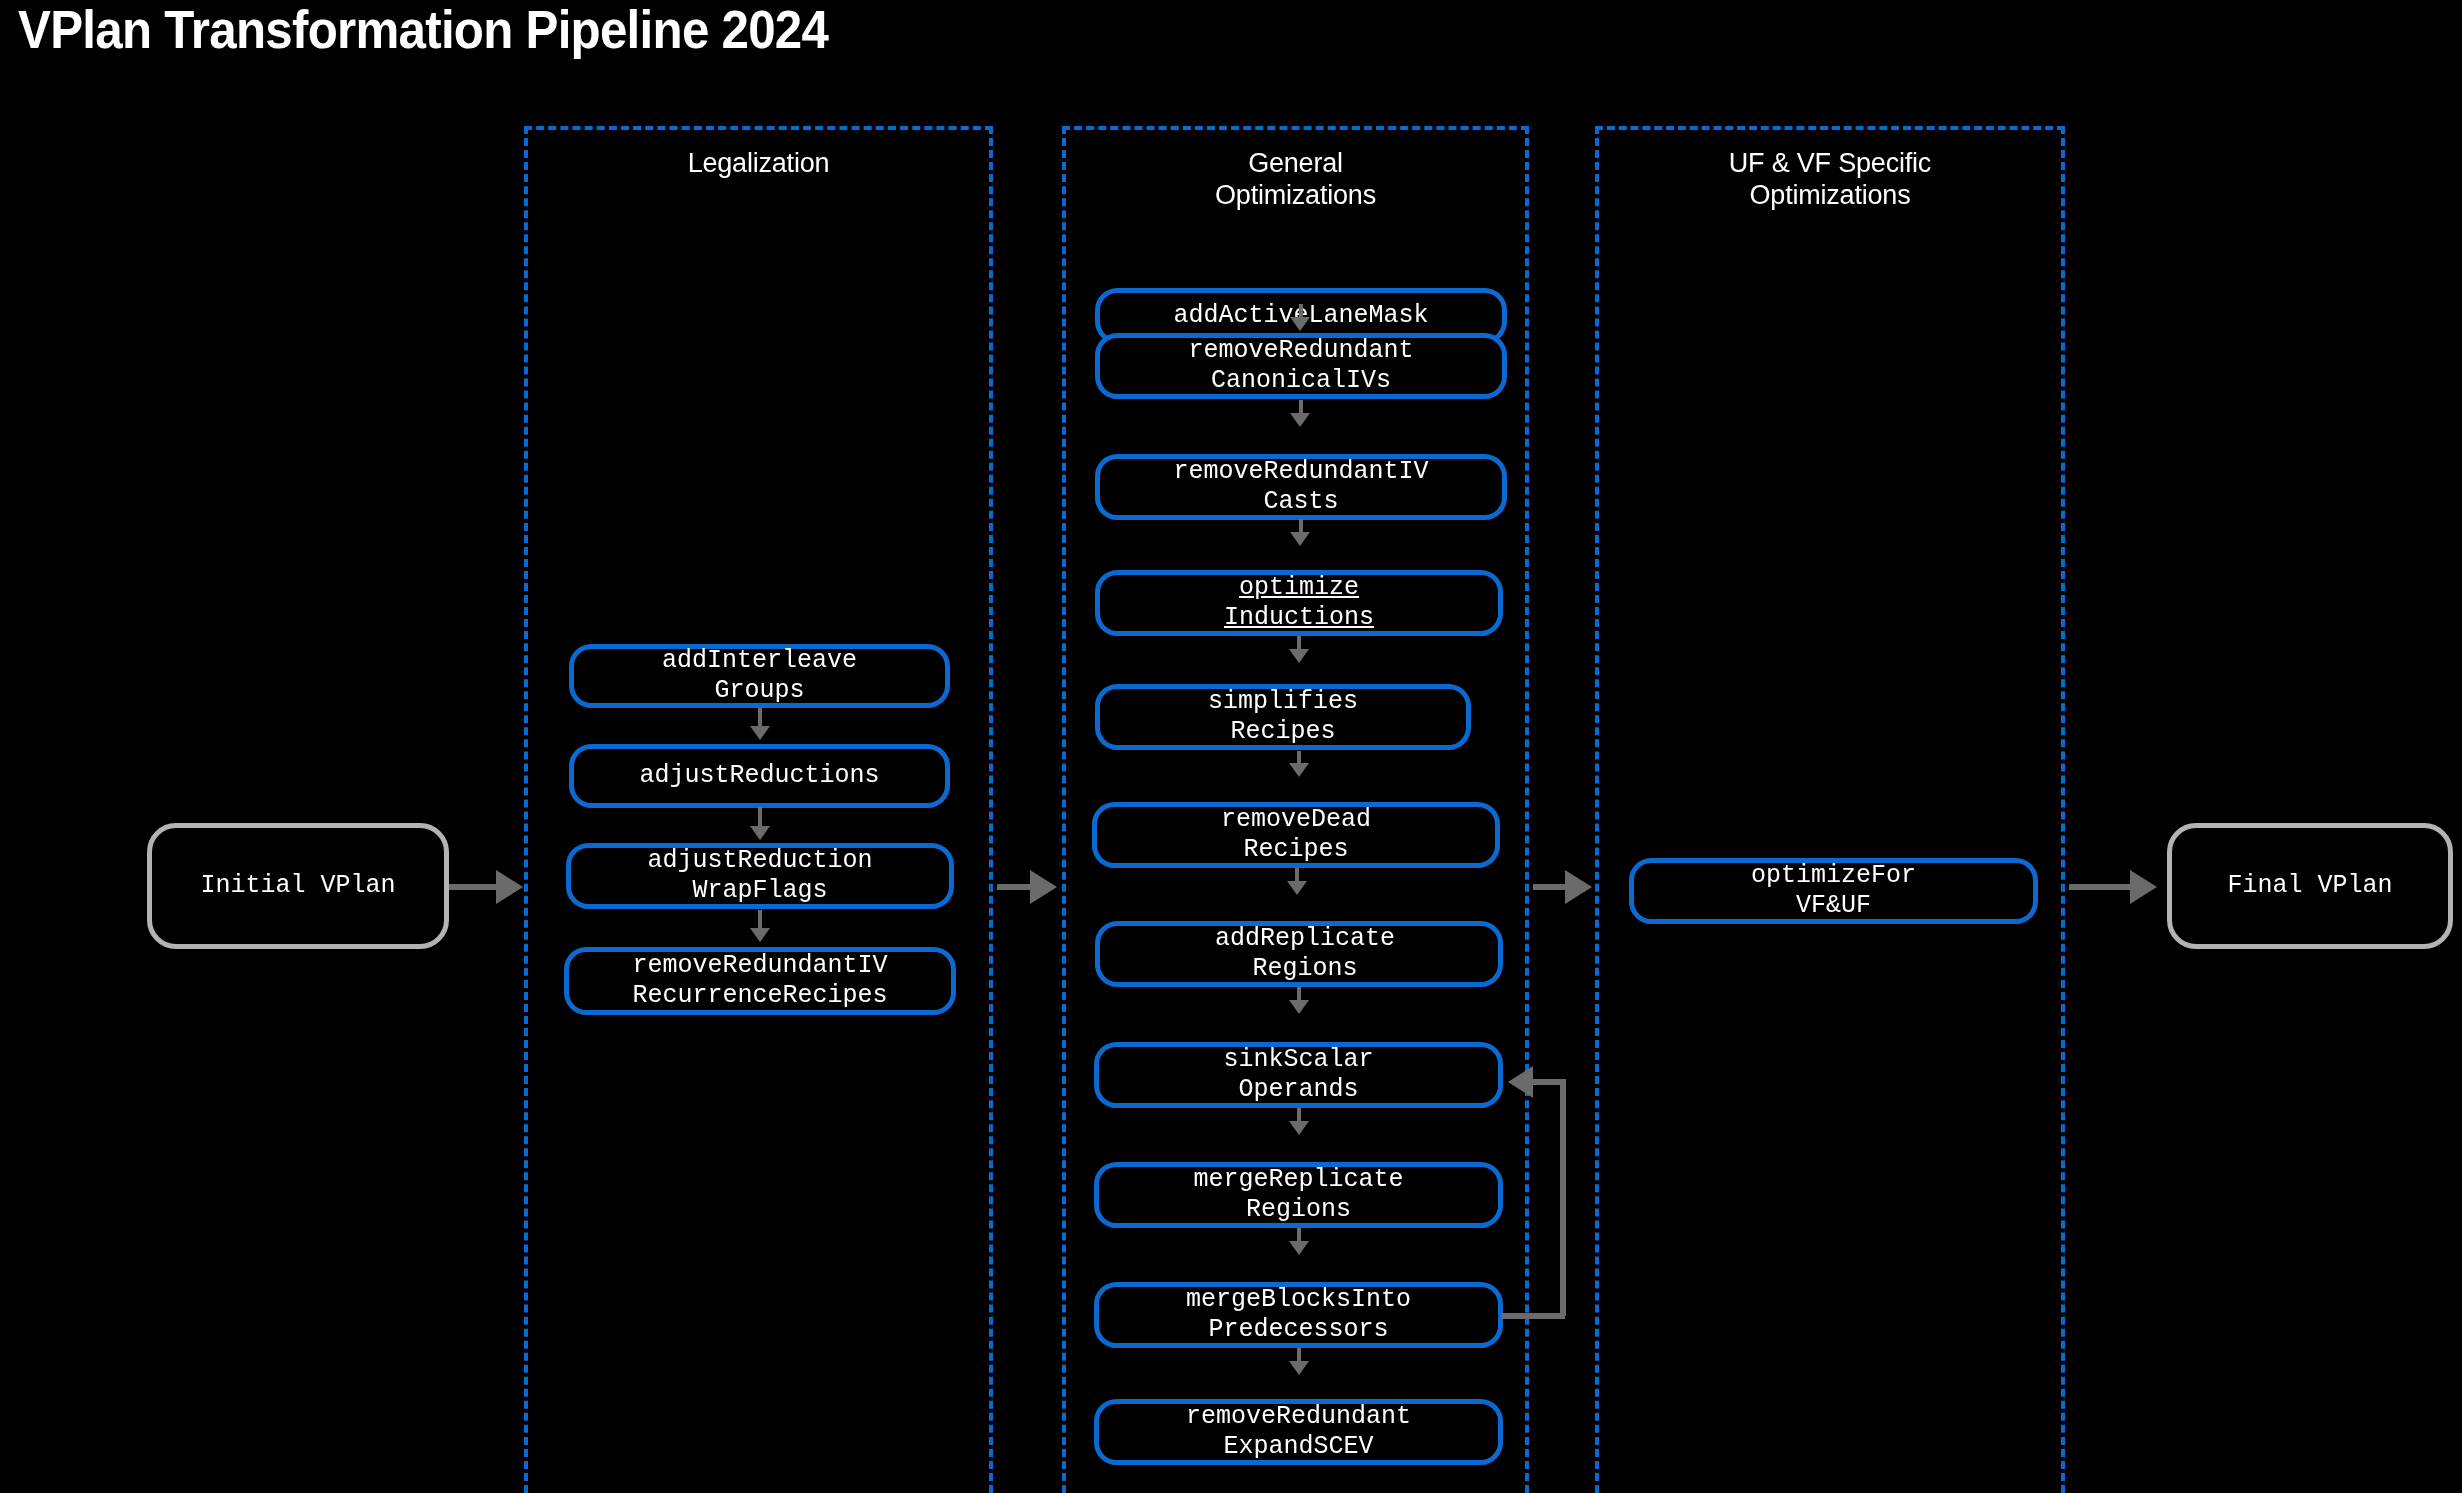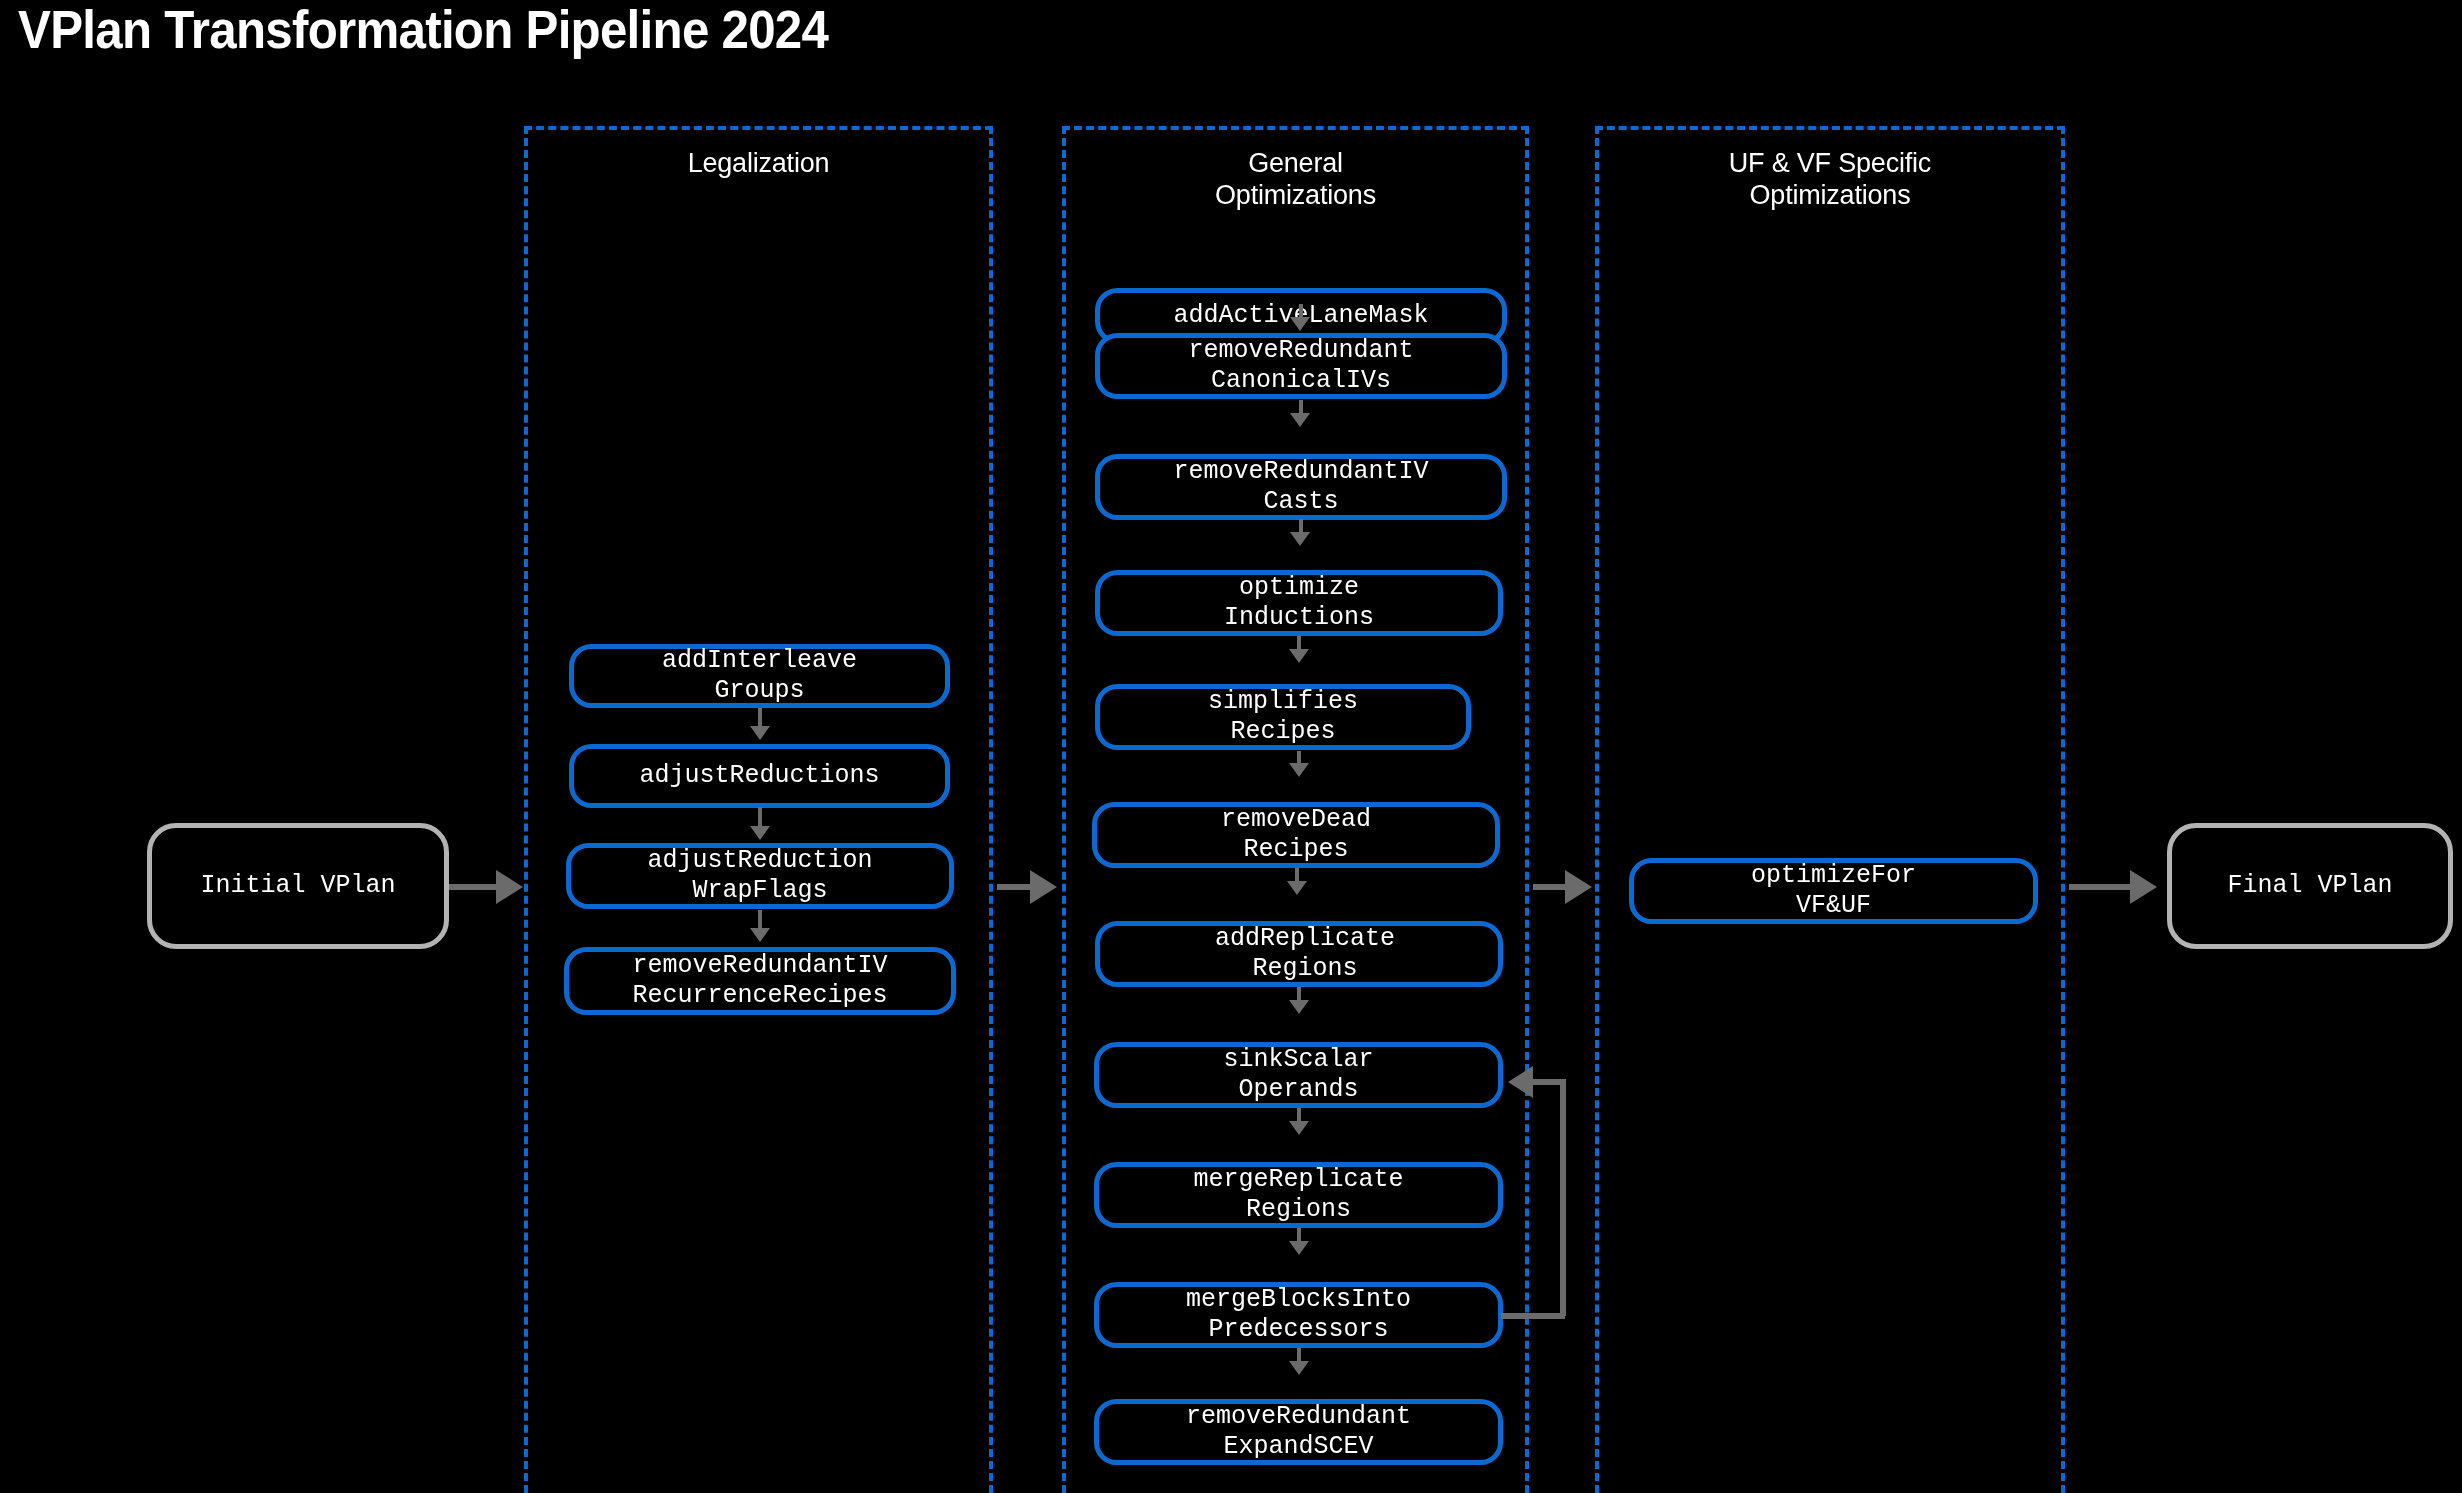--- a/index.html
+++ b/index.html
@@ -152,21 +152,21 @@
   <div class="node blue" style="left:1095px; top:333px; width:412px; height:66px;">removeRedundant
 CanonicalIVs</div>
   <div class="edge-v" style="left:1299px; top:400px; height:16px;"></div>
   <div class="arrow-down" style="left:1290px; top:413px;"></div>
 
   <div class="node blue" style="left:1095px; top:438px; width:412px; height:66px;margin-top:16px;">removeRedundantIV
 Casts</div>
   <div class="edge-v" style="left:1299px; top:519px; height:16px;"></div>
   <div class="arrow-down" style="left:1290px; top:532px;"></div>
 
-  <div class="node blue" style="left:1095px; top:570px; width:408px; height:66px;">optimize
+  <div class="node blue" style="left:1095px; top:570px; width:408px; height:66px;text-decoration:underline;">optimize
 Inductions</div>
   <div class="edge-v" style="left:1297px; top:636px; height:16px;"></div>
   <div class="arrow-down" style="left:1289px; top:649px;"></div>
 
   <div class="node blue" style="left:1095px; top:684px; width:376px; height:66px;">simplifies
 Recipes</div>
   <div class="edge-v" style="left:1297px; top:751px; height:16px;"></div>
   <div class="arrow-down" style="left:1289px; top:763px;"></div>
 
   <div class="node blue" style="left:1092px; top:802px; width:408px; height:66px;">removeDead

